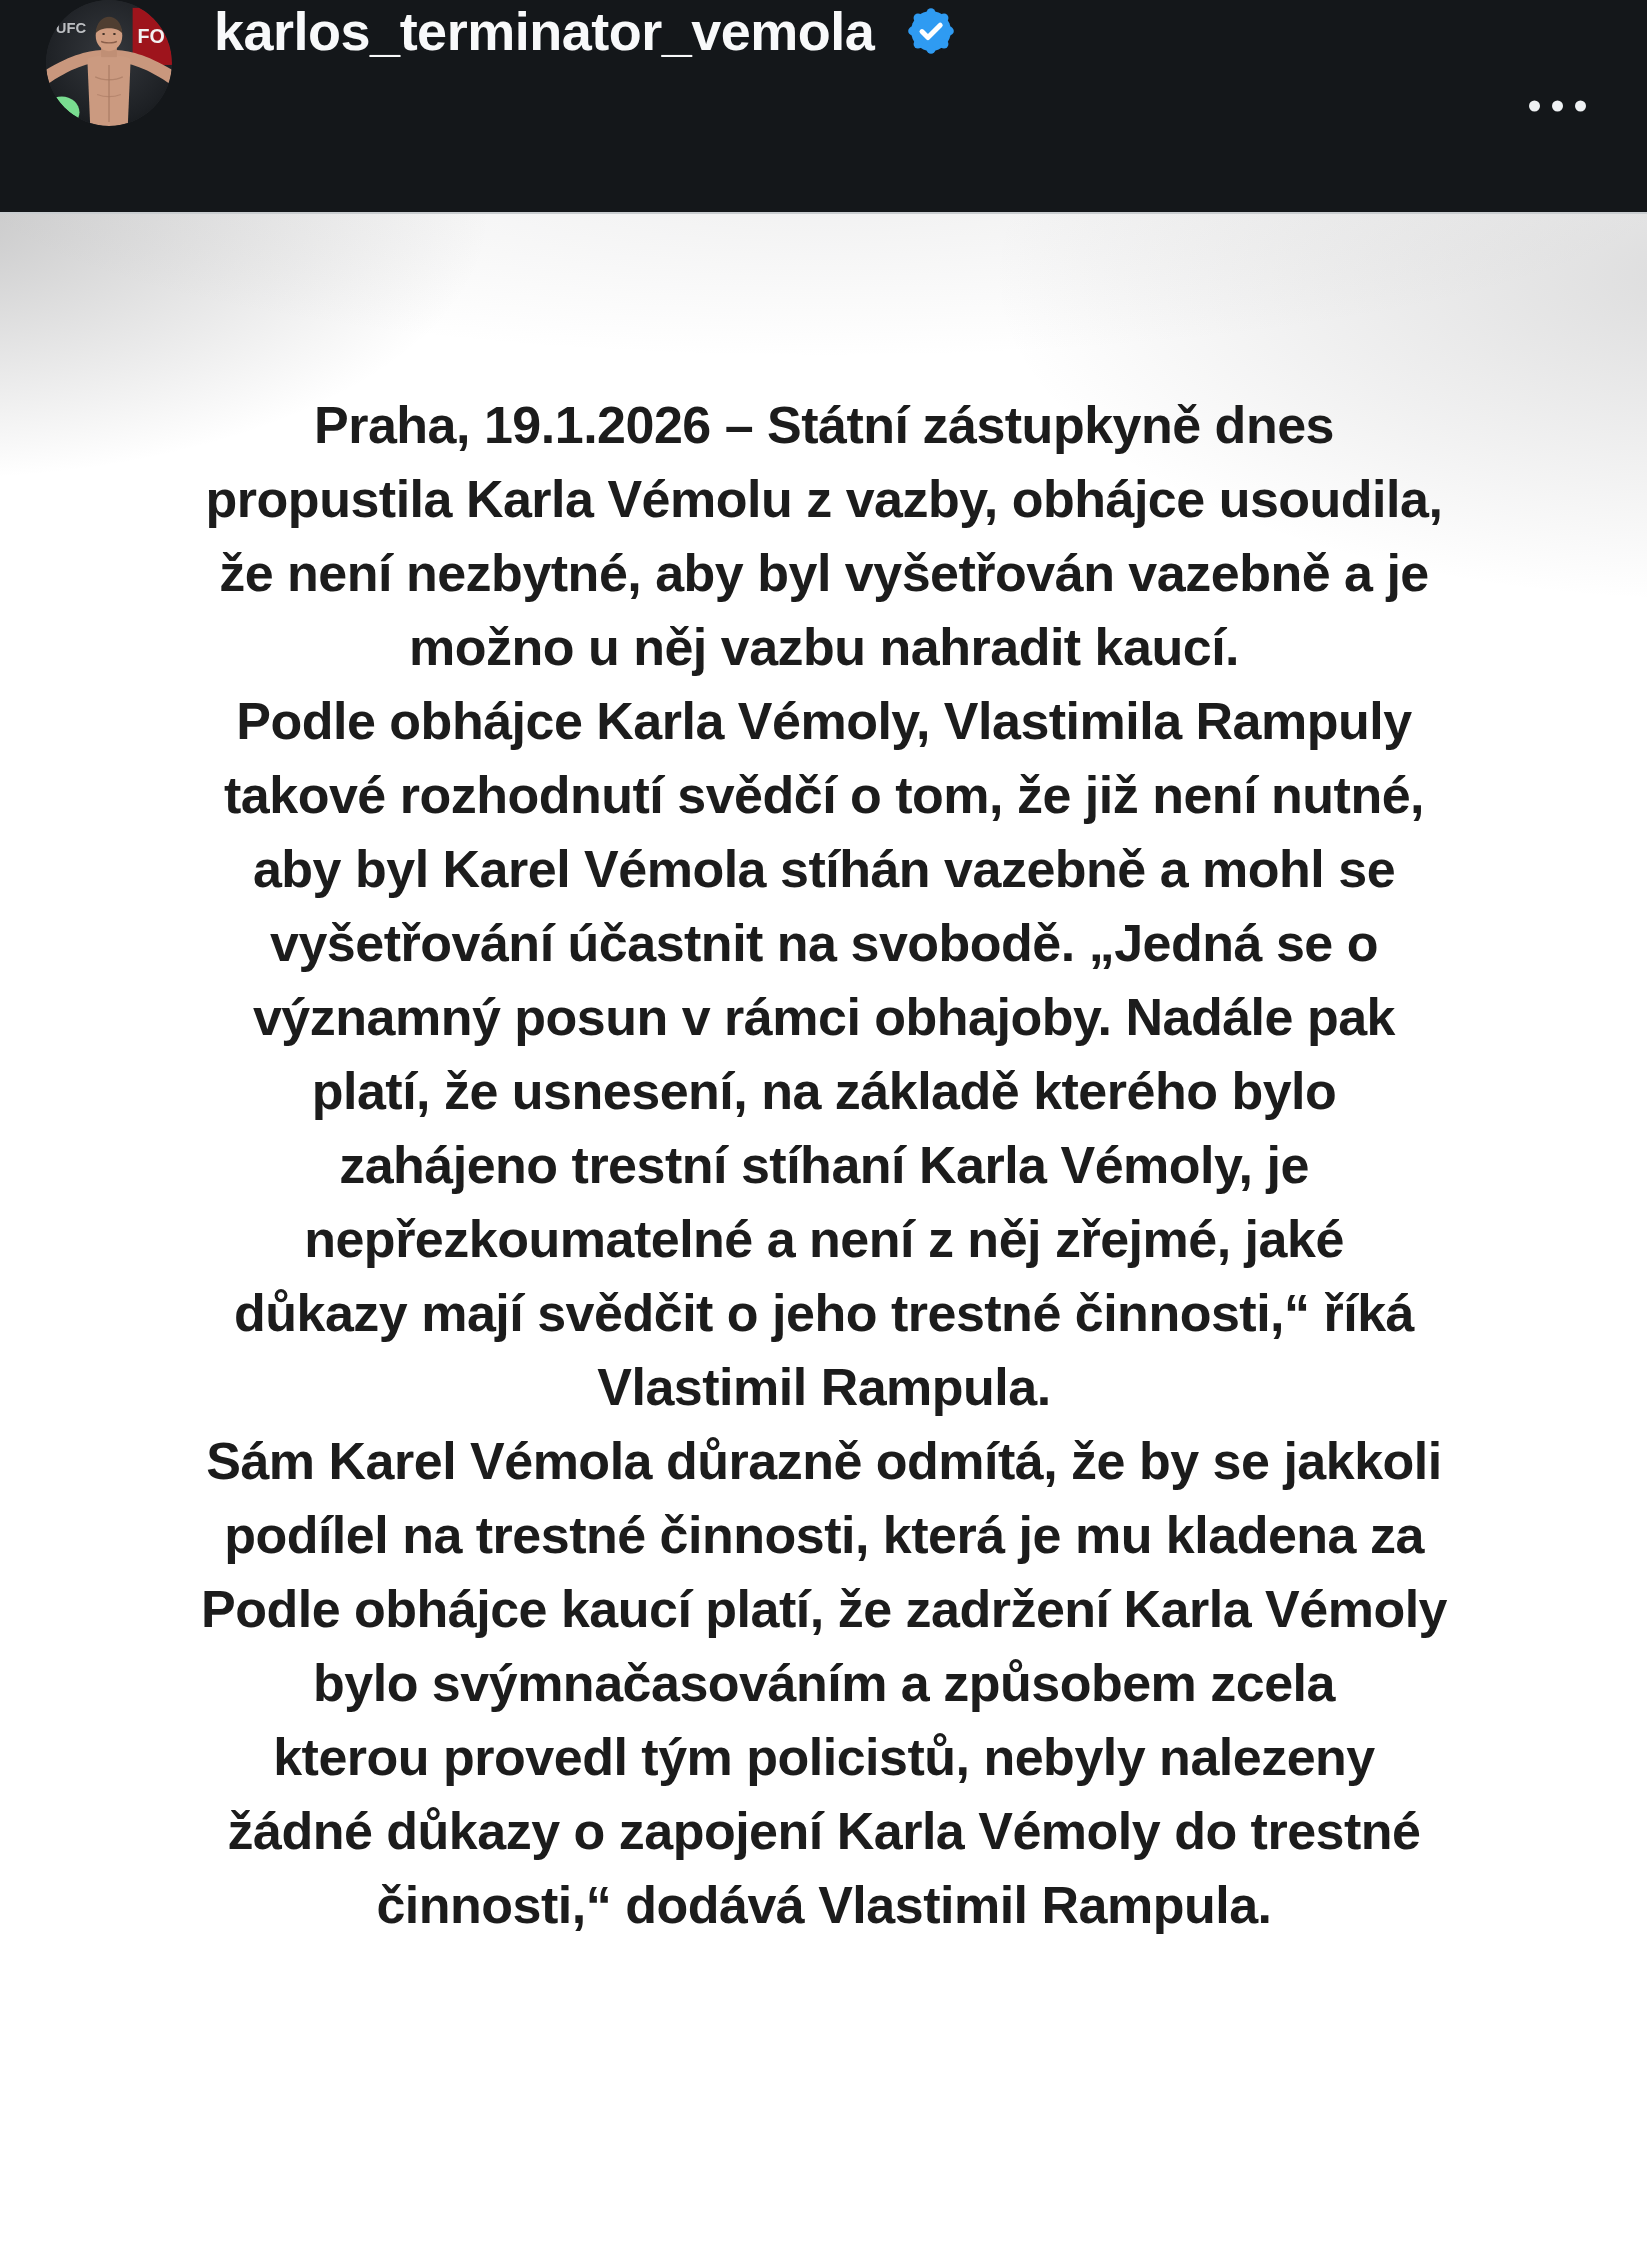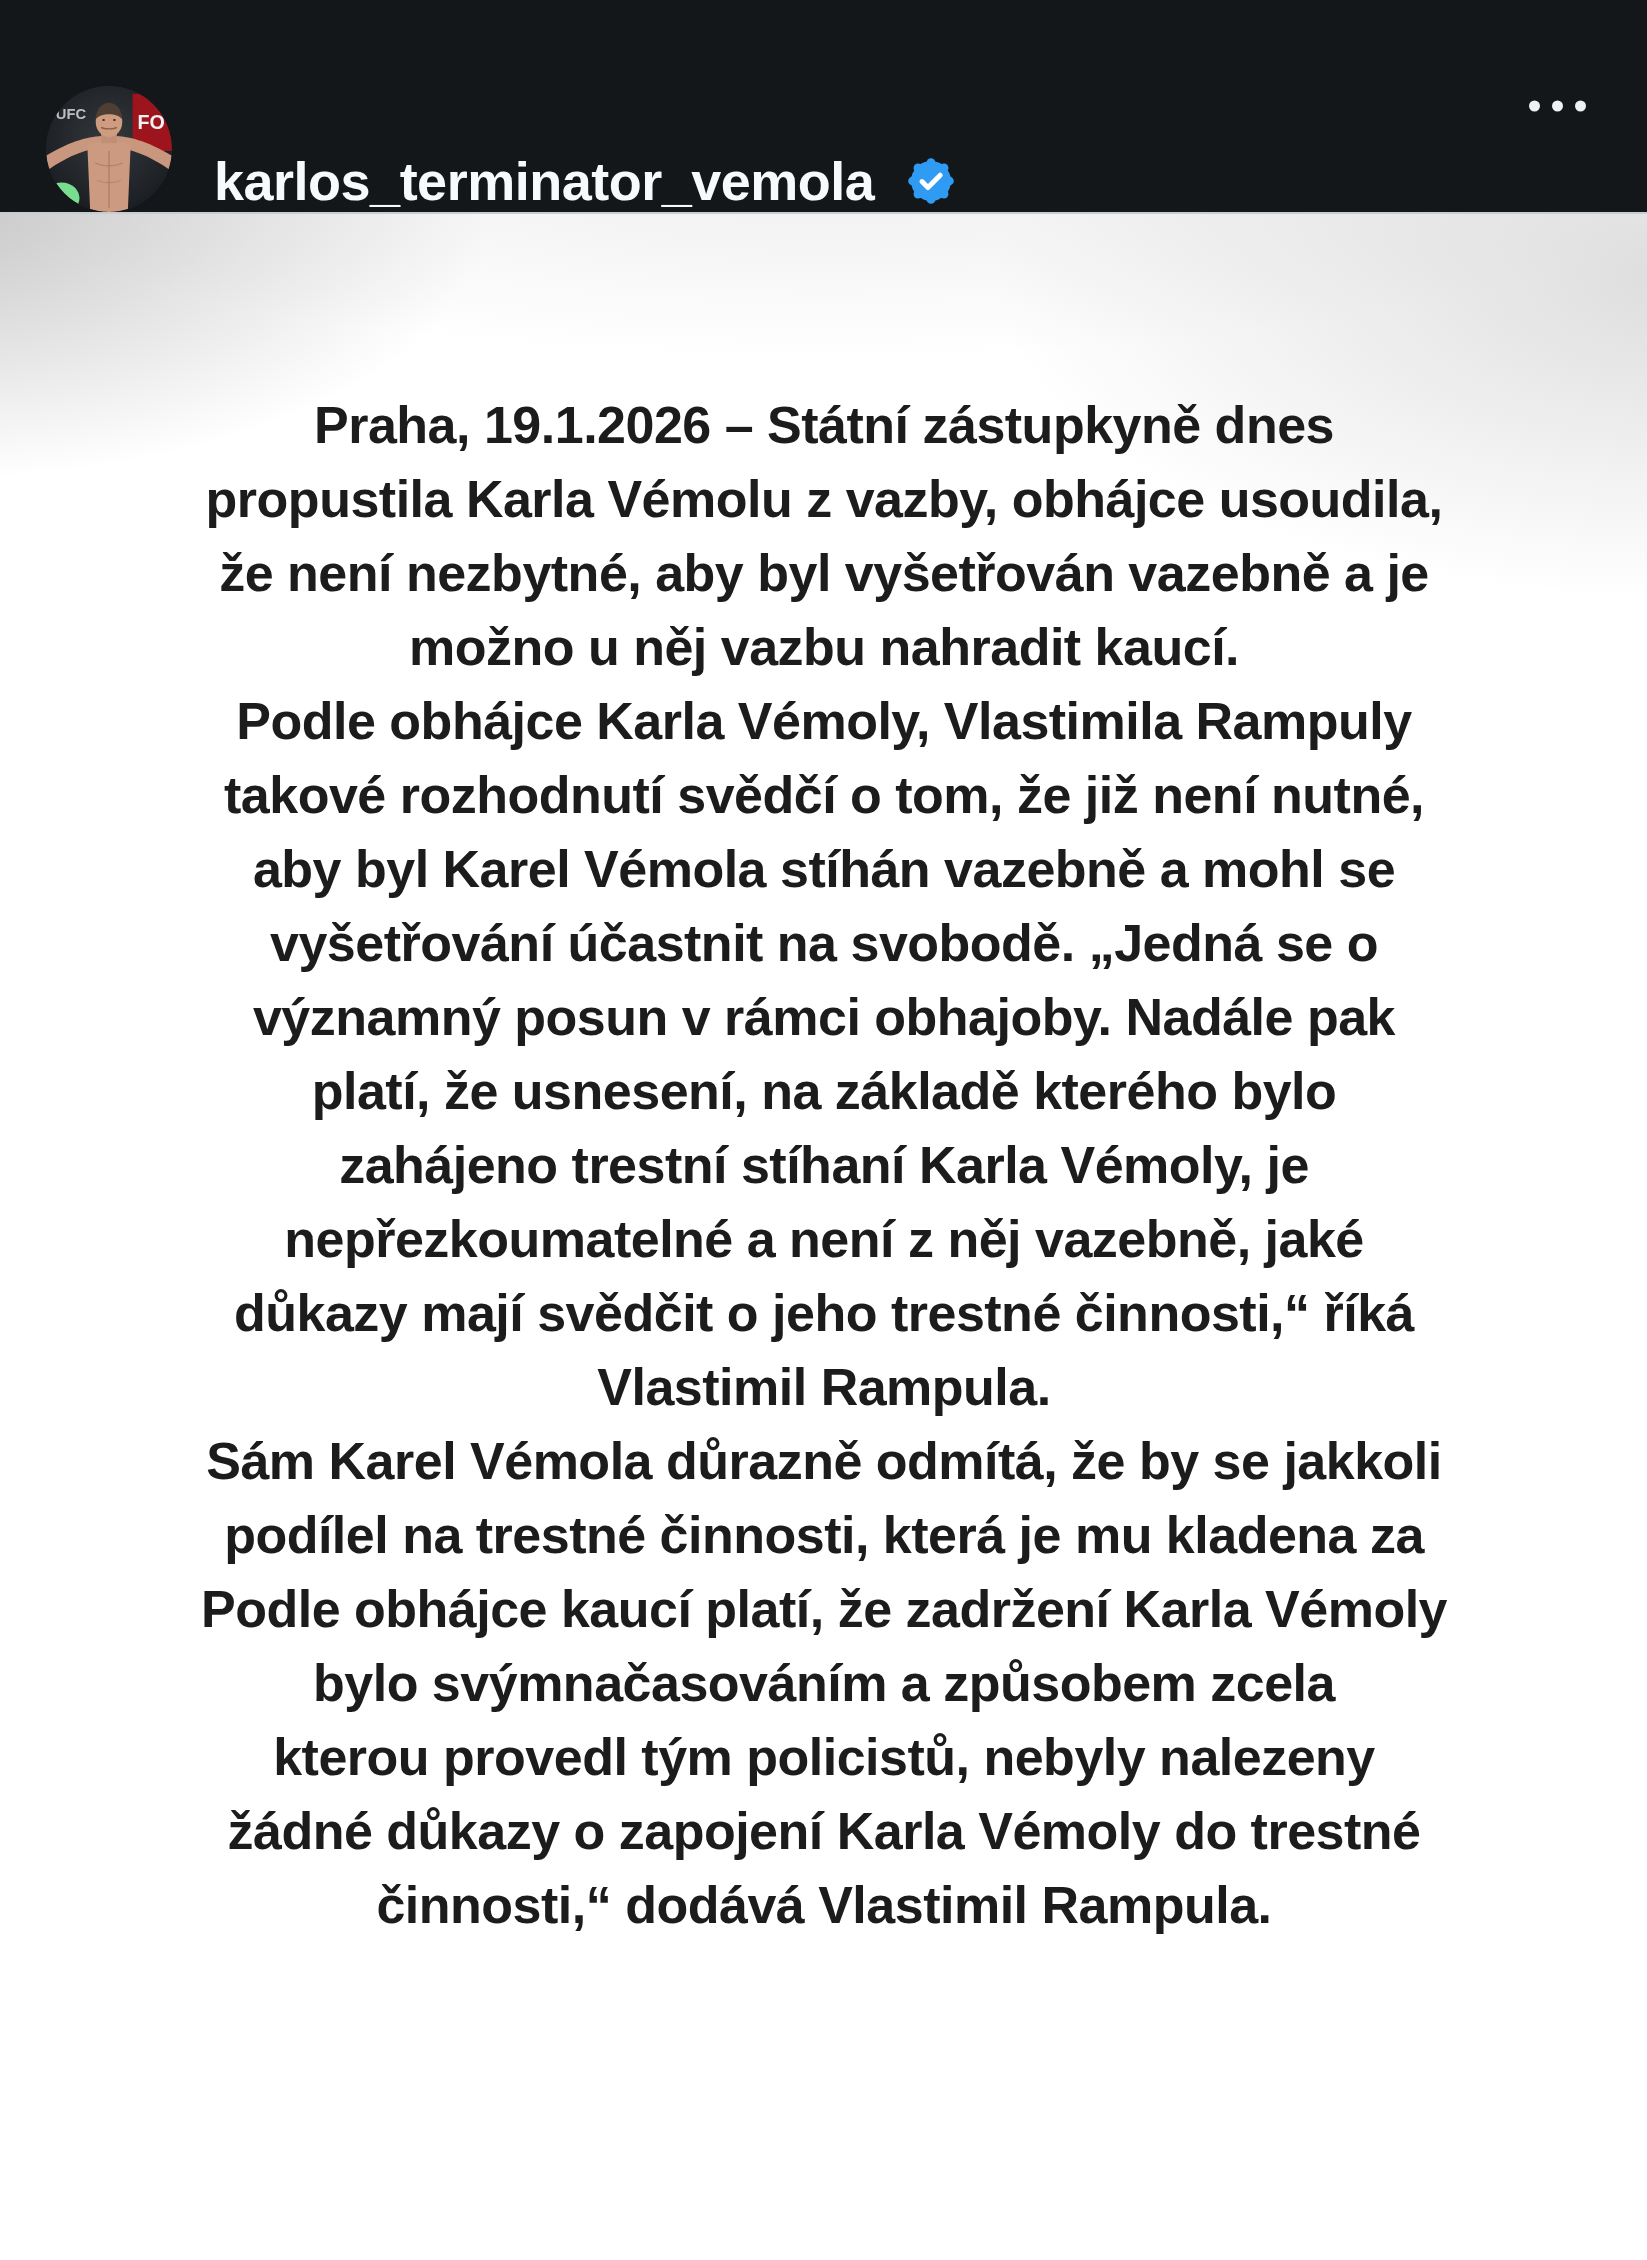--- a/index.html
+++ b/index.html
@@ -12,21 +12,21 @@
     overflow: hidden;
     font-family: "Liberation Sans", "DejaVu Sans", sans-serif;
   }
 
   
   .header {
     position: relative;
     height: 212px;
     background: #14171a;
     display: flex;
-    align-items: flex-end;
+    align-items: flex-start;
     box-sizing: border-box;
     padding-left: 46px;
   }
   .avatar {
     width: 126px;
     height: 126px;
     border-radius: 50%;
     overflow: hidden;
     flex: 0 0 auto;
     background: #23262a;
@@ -170,21 +170,21 @@
         <div class="post-line">propustila Karla Vémolu z vazby, obhájce usoudila,</div>
         <div class="post-line">že není nezbytné, aby byl vyšetřován vazebně a je</div>
         <div class="post-line">možno u něj vazbu nahradit kaucí.</div>
         <div class="post-line">Podle obhájce Karla Vémoly, Vlastimila Rampuly</div>
         <div class="post-line">takové rozhodnutí svědčí o tom, že již není nutné,</div>
         <div class="post-line">aby byl Karel Vémola stíhán vazebně a mohl se</div>
         <div class="post-line">vyšetřování účastnit na svobodě. „Jedná se o</div>
         <div class="post-line">významný posun v rámci obhajoby. Nadále pak</div>
         <div class="post-line">platí, že usnesení, na základě kterého bylo</div>
         <div class="post-line">zahájeno trestní stíhaní Karla Vémoly, je</div>
-        <div class="post-line">nepřezkoumatelné a není z něj vazebně, jaké</div>
+        <div class="post-line">nepřezkoumatelné a není z něj zřejmé, jaké</div>
         <div class="post-line">důkazy mají svědčit o jeho trestné činnosti,“ říká</div>
         <div class="post-line">Vlastimil Rampula.</div>
         <div class="post-line">Sám Karel Vémola důrazně odmítá, že by se jakkoli</div>
         <div class="post-line">podílel na trestné činnosti, která je mu kladena za</div>
         <div class="post-line">Podle obhájce kaucí platí, že zadržení Karla Vémoly</div>
         <div class="post-line">bylo svýmnačasováním a způsobem zcela</div>
         <div class="post-line">kterou provedl tým policistů, nebyly nalezeny</div>
         <div class="post-line">žádné důkazy o zapojení Karla Vémoly do trestné</div>
         <div class="post-line">činnosti,“ dodává Vlastimil Rampula.</div>
       </div>

